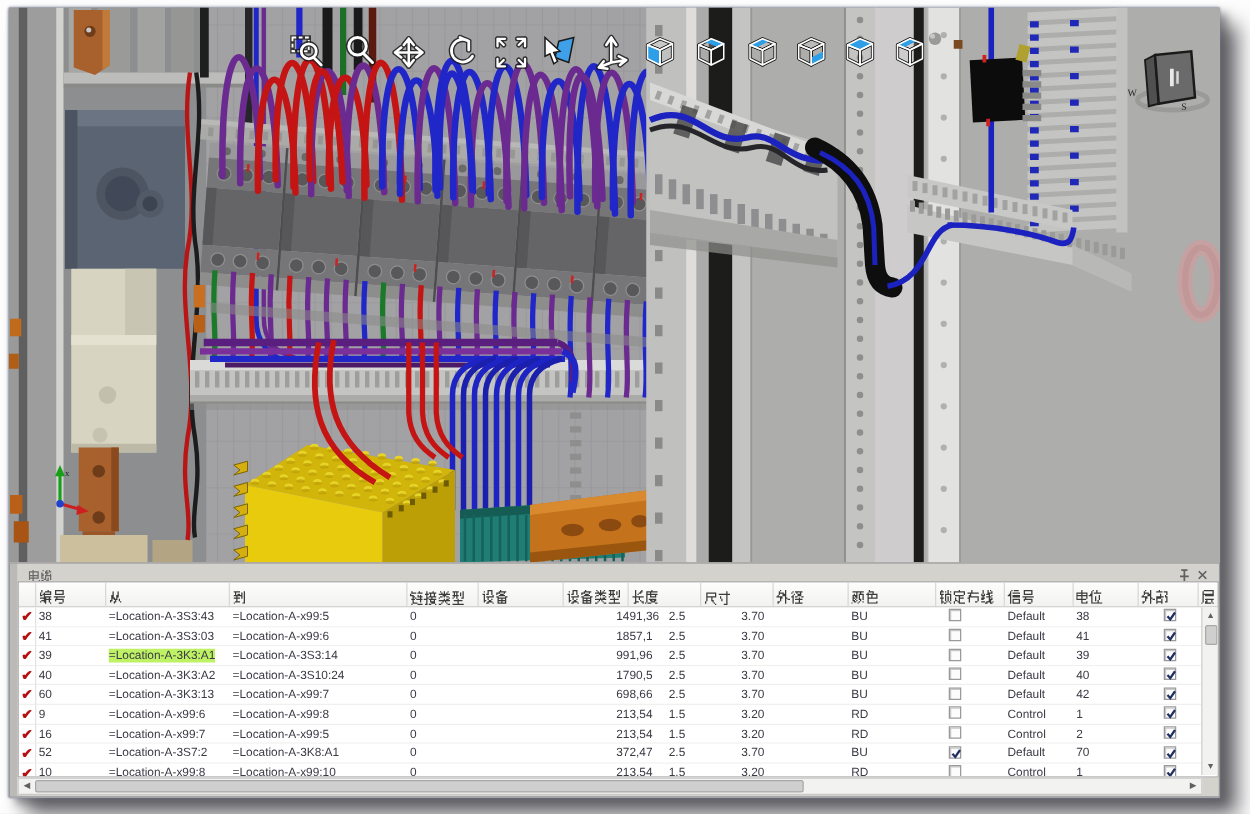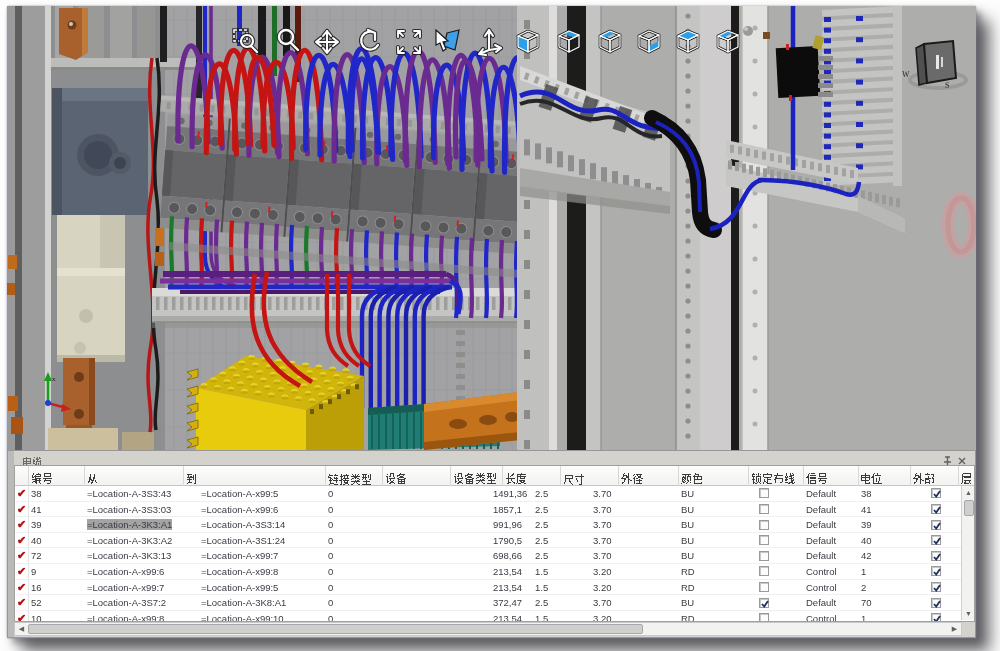--- a/index.html
+++ b/index.html
@@ -12,21 +12,21 @@
 #ptxt{position:absolute;left:9px;top:1px}
 #pico{position:absolute;right:8px;top:2px}
 #tbl{position:absolute;left:6px;top:14px;width:961px;height:157px;background:#fff;border:1px solid #a0a0a0;overflow:hidden}
 #thead{position:absolute;left:0;top:0;width:959px;height:20px;background:linear-gradient(#fdfdfd,#f2f2f0);border-bottom:1px solid #c6c6c6}
 .h{position:absolute;top:0;height:20px;border-right:1px solid #d8d8d6;padding:3px 0 0 2px}
 #tbody{position:absolute;left:0;top:20px;width:959px}
 .tr{position:relative;height:15.6px;width:959px;border-bottom:1px solid #f0f0f0;background:#fff}
 .c{position:absolute;top:0;height:15.6px;font-size:9.5px;color:#3a3a44;padding:2px 0 0 2px;white-space:nowrap;overflow:hidden}
 .c0{left:0;width:14px;border-right:1px solid #e4e4e2;border-left:0}
 .rchk{color:#b41010;font-size:11px;font-weight:bold;position:relative;top:-1px}
-.c1{left:14px;width:56px}.c2{left:70px;width:99px}.c3{left:184px;width:142px}
+.c1{left:14px;width:56px}.c2{left:70px;width:99px}.c3{left:169px;width:142px}
 .c4{left:311px;width:57px}.c5{left:368px;width:68px}.c6{left:436px;width:52px}
 .c7{left:476px;width:58px}.c8{left:518px;width:58px}.c9{left:576px;width:60px}
 .c10{left:664px;width:70px}.c11{left:734px;width:55px}.c12{left:789px;width:55px}
 .c13{left:844px;width:52px}.c14{left:896px;width:48px}
 .c11,.c14{padding-top:1px}
 .cb{display:inline-block;width:10px;height:10px;background:#fcfcfc;border:1px solid #9a9a9a;
  box-shadow:inset 1px 1px 0 #c8c8c8;margin-left:8px;vertical-align:middle;line-height:6px}
 .c14 .cb{margin-left:18px}
 #vsb{position:absolute;right:0px;top:20px;width:13px;height:134px;background:#f2f2f0;border-left:1px solid #d0d0d0}
 #vsb .ar{width:13px;height:13px;color:#606060;font-size:7px;text-align:center;line-height:13px}
@@ -958,58 +958,58 @@
             <div class="c c11"><span class="cb"></span></div>
             <div class="c c12">Default</div>
             <div class="c c13">41</div>
             <div class="c c14"><span class="cb"><svg width="10" height="10" viewBox="0 0 10 10">
                   <path d="M2,5 l2.2,2.5 L8,2" stroke="#203060" stroke-width="1.8" fill="none"></path>
                 </svg></span></div>
           </div>
           <div class="tr">
             <div class="c c0"><span class="rchk">✔</span></div>
             <div class="c c1">39</div>
-            <div class="c c2"><span style="background:#a3a3a3">=Location-A-3K3:A1</span></div>
+            <div class="c c2"><span style="background:#bef264">=Location-A-3K3:A1</span></div>
             <div class="c c3">=Location-A-3S3:14</div>
             <div class="c c4">0</div>
             <div class="c c5"></div>
             <div class="c c6"></div>
             <div class="c c7">991,96</div>
             <div class="c c8">2.5</div>
             <div class="c c9">3.70</div>
             <div class="c c10">BU</div>
             <div class="c c11"><span class="cb"></span></div>
             <div class="c c12">Default</div>
             <div class="c c13">39</div>
             <div class="c c14"><span class="cb"><svg width="10" height="10" viewBox="0 0 10 10">
                   <path d="M2,5 l2.2,2.5 L8,2" stroke="#203060" stroke-width="1.8" fill="none"></path>
                 </svg></span></div>
           </div>
           <div class="tr">
             <div class="c c0"><span class="rchk">✔</span></div>
             <div class="c c1">40</div>
             <div class="c c2"><span>=Location-A-3K3:A2</span></div>
-            <div class="c c3">=Location-A-3S1:24</div>
+            <div class="c c3">=Location-A-3S10:24</div>
             <div class="c c4">0</div>
             <div class="c c5"></div>
             <div class="c c6"></div>
             <div class="c c7">1790,5</div>
             <div class="c c8">2.5</div>
             <div class="c c9">3.70</div>
             <div class="c c10">BU</div>
             <div class="c c11"><span class="cb"></span></div>
             <div class="c c12">Default</div>
             <div class="c c13">40</div>
             <div class="c c14"><span class="cb"><svg width="10" height="10" viewBox="0 0 10 10">
                   <path d="M2,5 l2.2,2.5 L8,2" stroke="#203060" stroke-width="1.8" fill="none"></path>
                 </svg></span></div>
           </div>
           <div class="tr">
             <div class="c c0"><span class="rchk">✔</span></div>
-            <div class="c c1">72</div>
+            <div class="c c1">60</div>
             <div class="c c2"><span>=Location-A-3K3:13</span></div>
             <div class="c c3">=Location-A-x99:7</div>
             <div class="c c4">0</div>
             <div class="c c5"></div>
             <div class="c c6"></div>
             <div class="c c7">698,66</div>
             <div class="c c8">2.5</div>
             <div class="c c9">3.70</div>
             <div class="c c10">BU</div>
             <div class="c c11"><span class="cb"></span></div>

